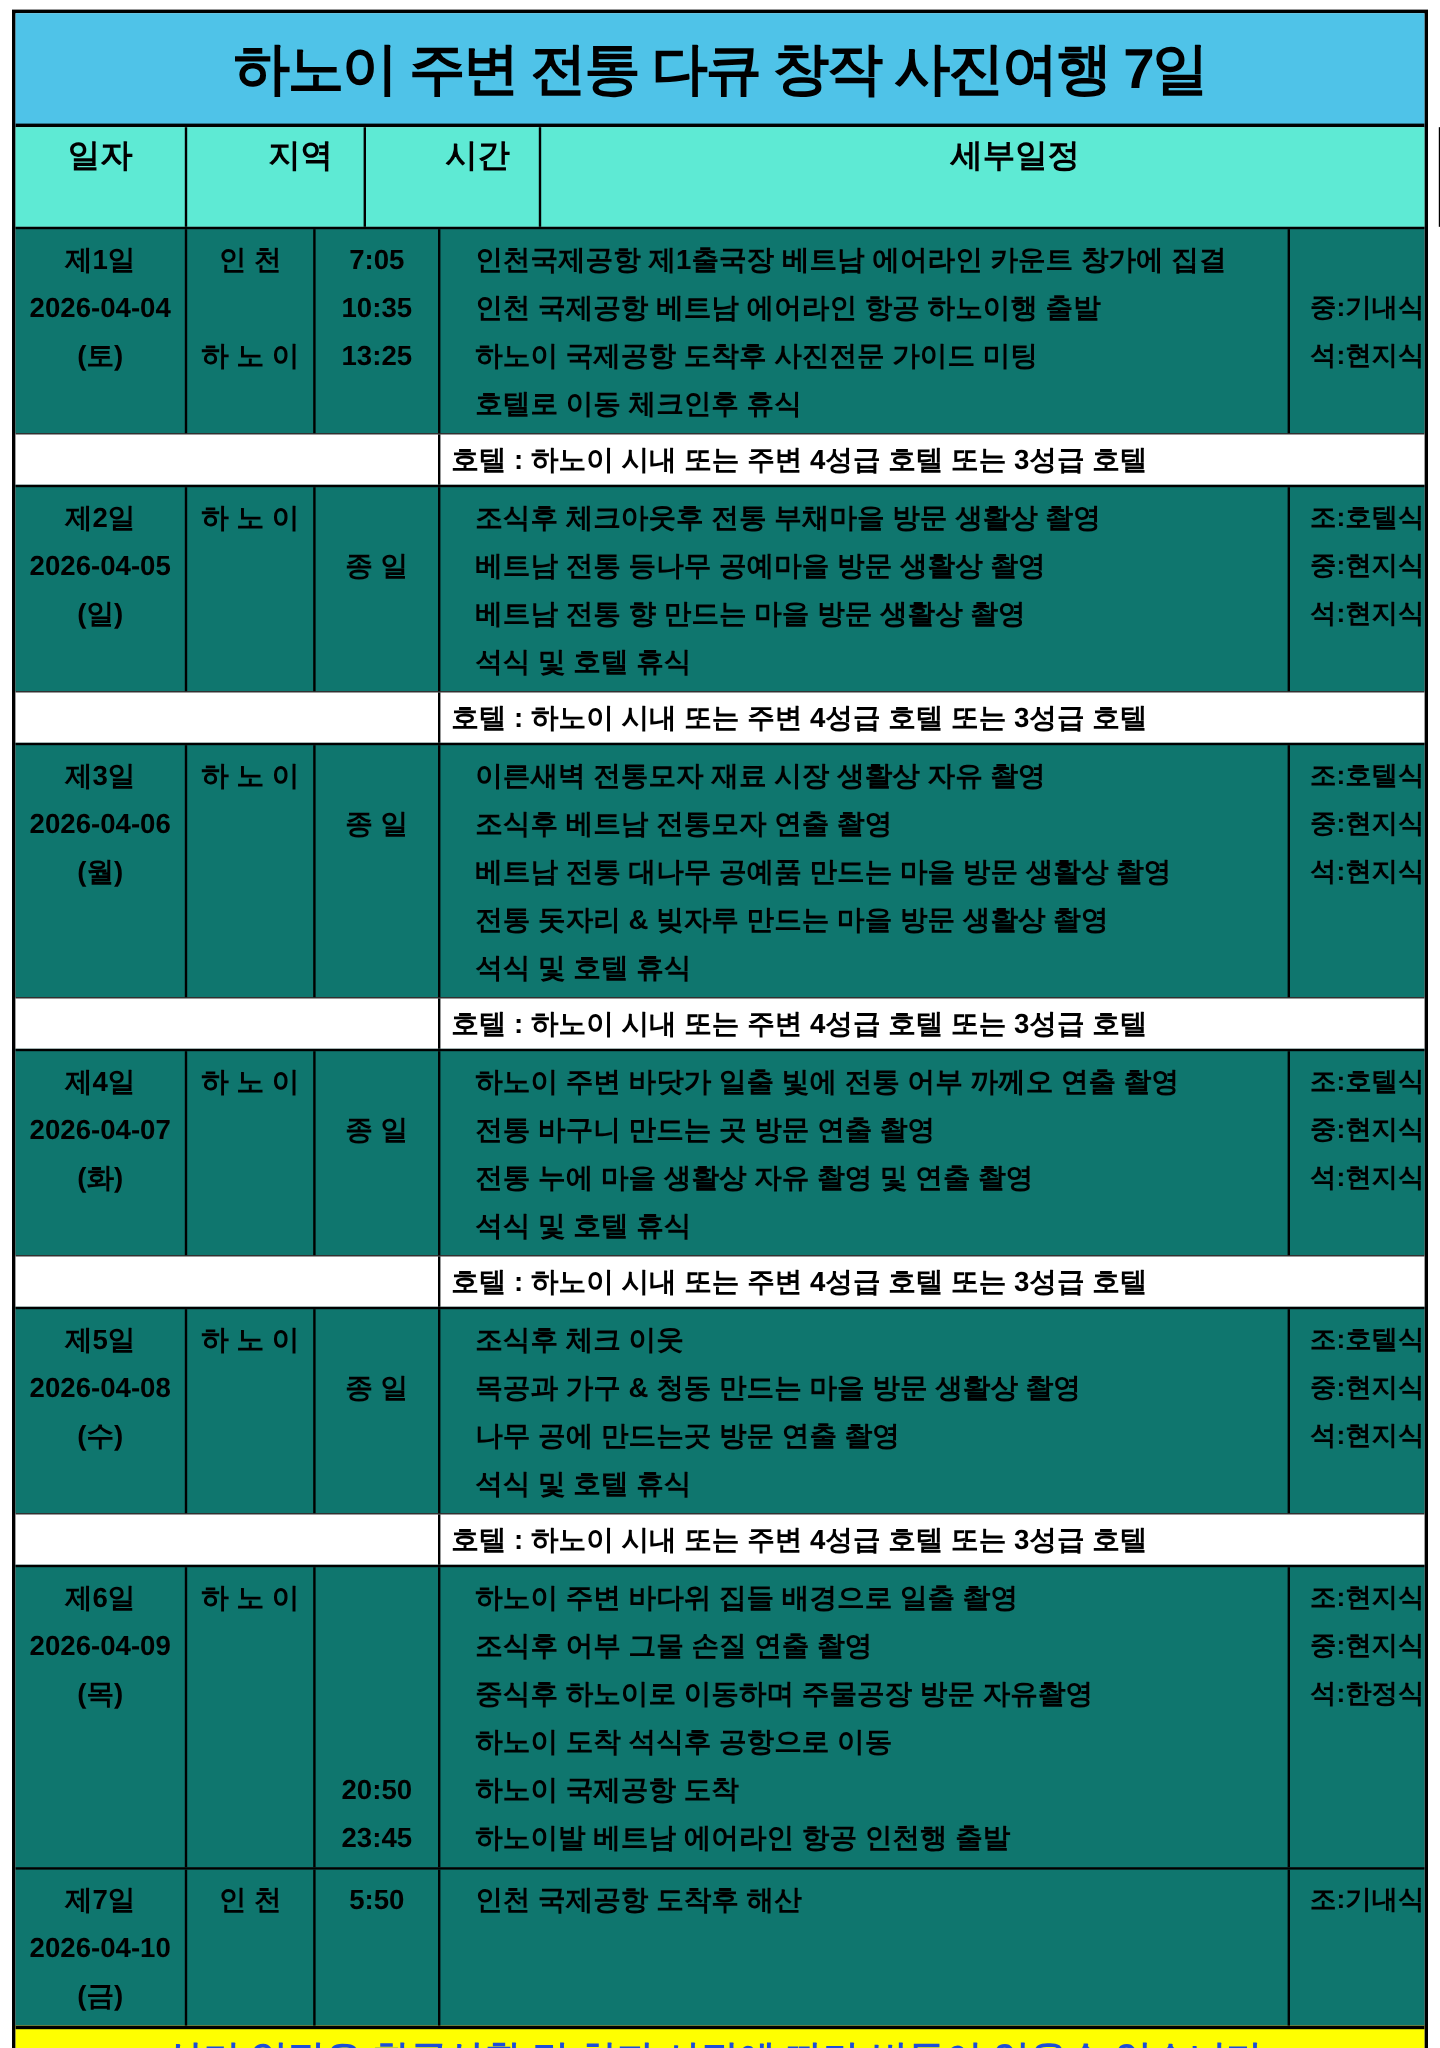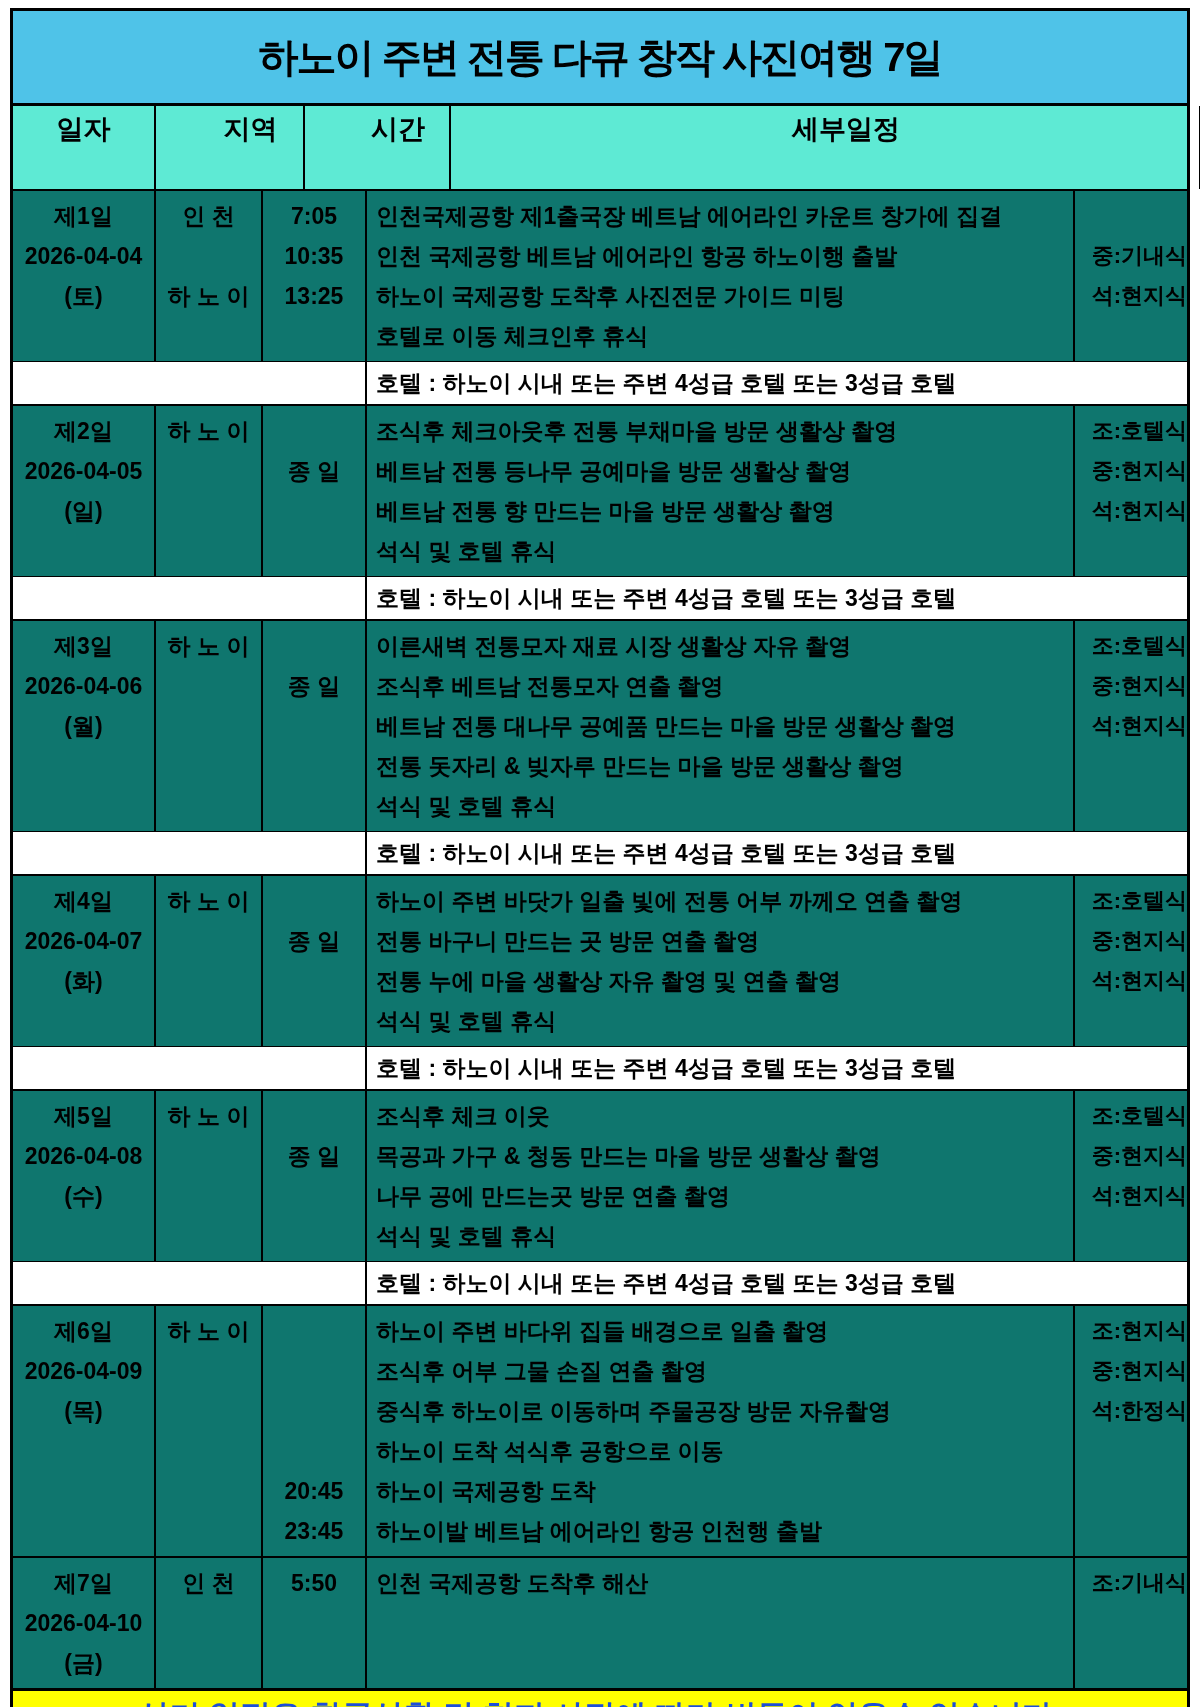--- a/index.html
+++ b/index.html
@@ -9,21 +9,21 @@
     color:#000;
   }
   .page { width:1180px; margin:8px auto; }
   .sheet { border:3px solid #000; }
 
   .title-band {
     background:#4fc3e8;
     border-bottom:3px solid #000;
     height:92px;
     display:flex; align-items:center; justify-content:center;
-    font-size:40px;
+    font-size:47px;
     letter-spacing:-2px;
     white-space:nowrap;
   }
 
   .grid-row {
     display:grid;
     grid-template-columns:143px 107px 104px 708px 1fr;
   }
   .header-row { background:#5eead4;gap:42px; }
   .header-row .hcell {
@@ -37,21 +37,21 @@
   .day-row { border-top:2px solid #000; background:#0f766e; }
   .cell { border-right:2px solid #000; padding:5px 0; box-sizing:border-box; }
   .cell:last-child { border-right:none; }
   .line {
     height:40px; line-height:40px;
     font-size:23px;
     text-align:center;
     white-space:nowrap;
     overflow:hidden;
   }
-  .cell.detail .line { text-align:left; padding-left:9px; }
+  .cell.detail .line { text-align:left; padding-left:9px;margin-left:20px; }
   .cell.meal .line { text-align:right; padding-left:6px; font-size:22px; }
 
   .hotel-row {
     display:grid;
     grid-template-columns:354px 1fr;
     border-top:1.5px solid #000;
     background:#fff;
   }
   .hotel-left { border-right:2px solid #000; }
   .hotel-text {
@@ -289,21 +289,21 @@
             <div class="line">&nbsp;</div>
             <div class="line">&nbsp;</div>
             <div class="line">&nbsp;</div>
             <div class="line">&nbsp;</div>
           </div>
           <div class="cell time">
             <div class="line">&nbsp;</div>
             <div class="line">&nbsp;</div>
             <div class="line">&nbsp;</div>
             <div class="line">&nbsp;</div>
-            <div class="line">20:45</div>
+            <div class="line">20:50</div>
             <div class="line">23:45</div>
           </div>
           <div class="cell detail">
             <div class="line">하노이 주변 바다위 집들 배경으로 일출 촬영</div>
             <div class="line">조식후 어부 그물 손질 연출 촬영</div>
             <div class="line">중식후 하노이로 이동하며 주물공장 방문 자유촬영</div>
             <div class="line">하노이 도착 석식후 공항으로 이동</div>
             <div class="line">하노이 국제공항 도착</div>
             <div class="line">하노이발 베트남 에어라인 항공 인천행 출발</div>
           </div>

